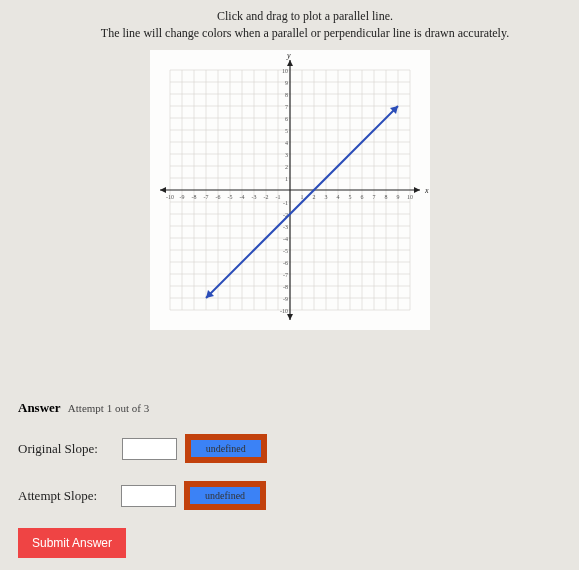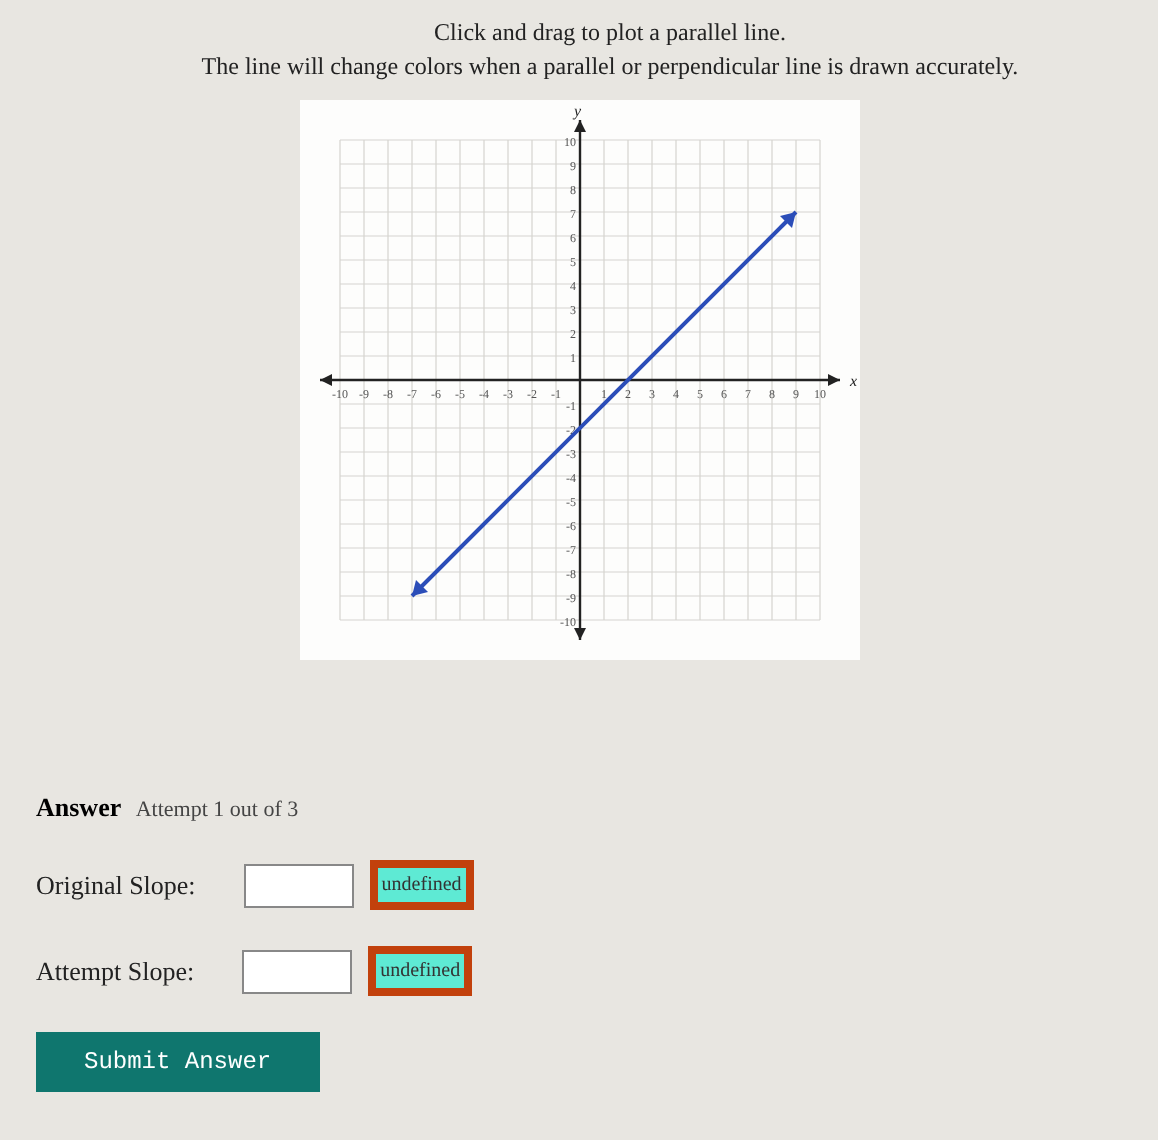--- a/index.html
+++ b/index.html
@@ -25,21 +25,21 @@
       margin-top: 4px;
     }
     .graph {
       position: relative;
       width: 280px;
       height: 280px;
       background: #fdfdfc;
     }
     .answer-section {
       position: absolute;
-      bottom: 24px;
+      bottom: 12px;
       left: 18px;
     }
     .answer-header {
       font-size: 13px;
       margin-bottom: 18px;
     }
     .answer-header .label { font-weight: bold; }
     .answer-header .attempt { font-weight: normal; color: #444; font-size: 11px; margin-left: 4px;}
     .field-row {
       display: flex;
@@ -52,36 +52,36 @@
     .field-row input {
       width: 55px;
       height: 22px;
       border: 1px solid #888;
       background: #fff;
       font-size: 12px;
       padding: 0 3px;
       margin-right: 8px;
     }
     .undef-btn {
-      border: 4px solid #c2410c;
-      background: #5eead4;
+      border: 6px solid #c2410c;
+      background: #3b82f6;
       font-size: 10px;
-      padding: 3px 2px;
+      padding: 3px 15px;
       cursor: pointer;
       color: #333;
       font-family: inherit;
     }
     .submit-btn {
-      background: #0f766e;
+      background: #ef4444;
       color: #fff;
       border: none;
-      padding: 8px 24px;
+      padding: 8px 14px;
       font-size: 12px;
       cursor: pointer;
-      font-family: Liberation Mono, monospace;
+      font-family: Liberation Sans, sans-serif;
     }
   </style>
 </head>
 <body>
 
 <div class="instructions">
   <div>Click and drag to plot a parallel line.</div>
   <div>The line will change colors when a parallel or perpendicular line is drawn accurately.</div>
 </div>
 

